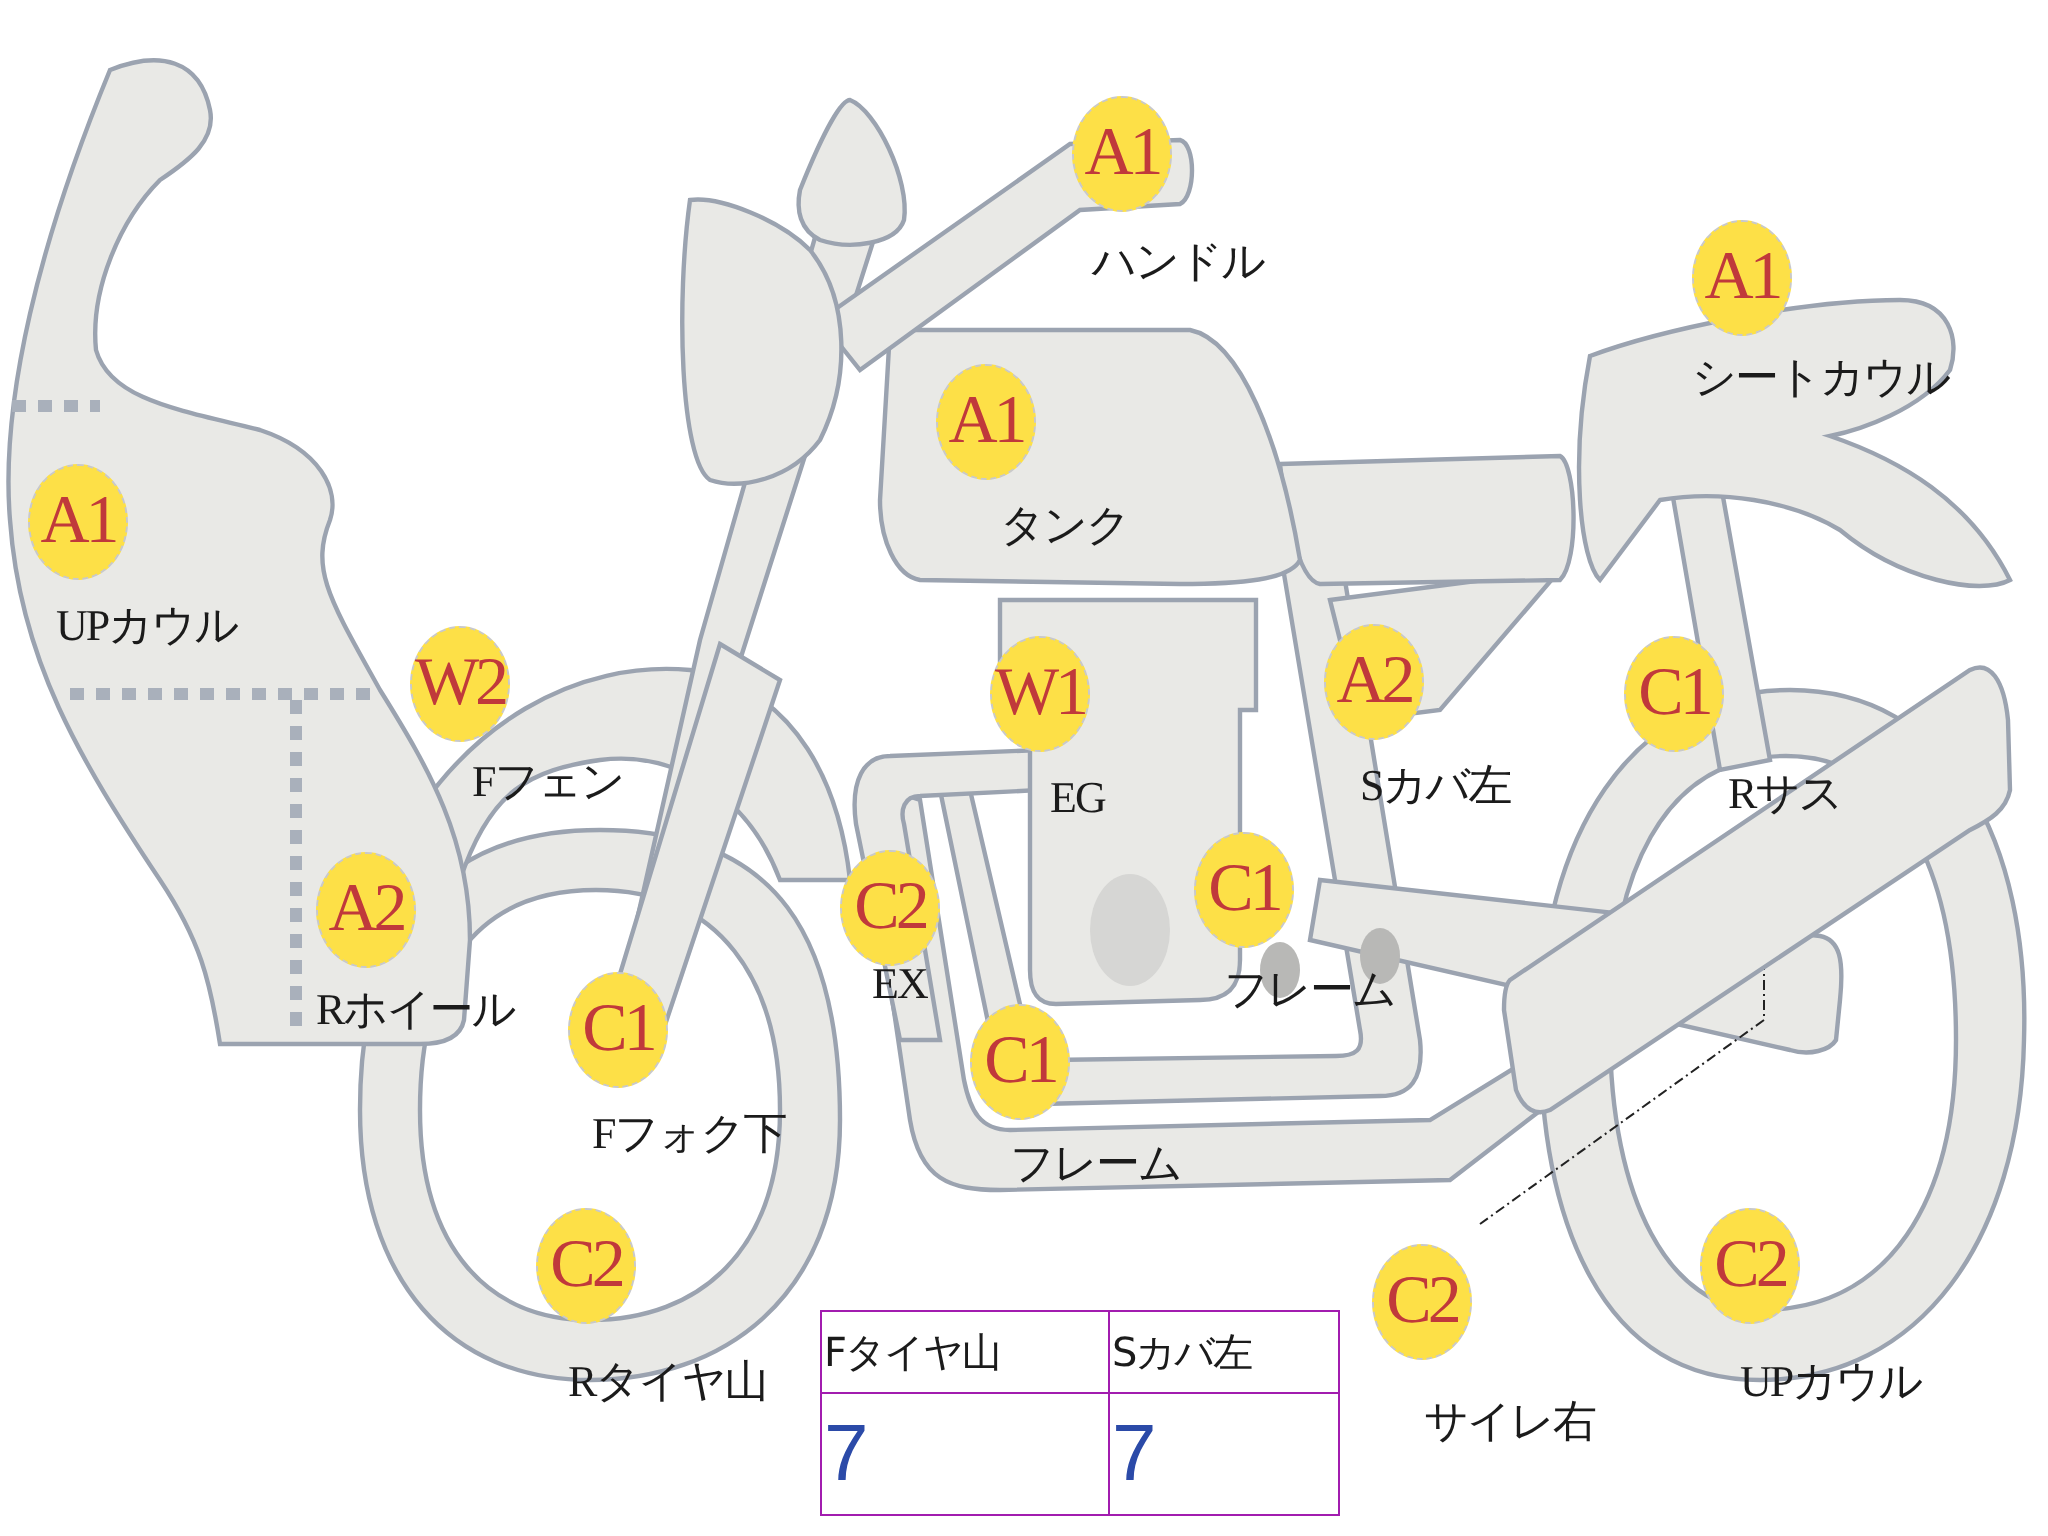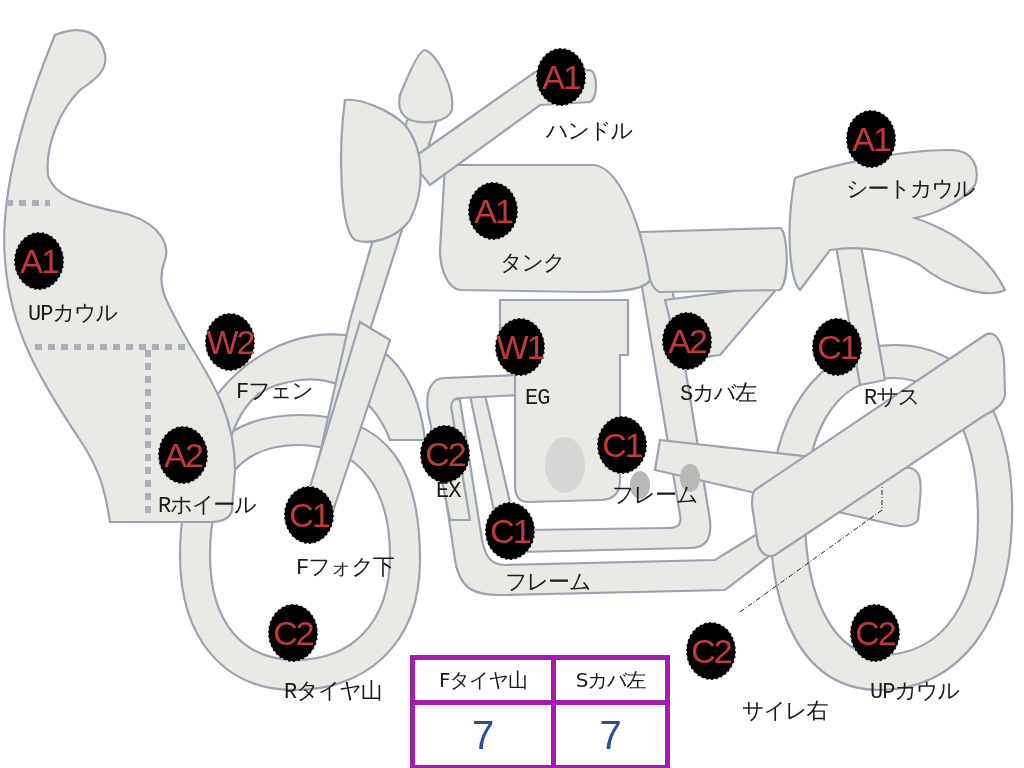--- a/index.html
+++ b/index.html
@@ -3,29 +3,29 @@
 <meta charset="utf-8">
 <style>
   html, body { margin:0; padding:0; background:#ffffff; }
   body { width:1024px; height:768px; position:relative; overflow:hidden;
          font-family:"DejaVu Sans", "Liberation Sans", sans-serif; }
   #bike { position:absolute; left:0; top:0; }
   .part { fill:#e9e9e6; stroke:#9ba3b0; stroke-width:2.2; }
   .dash { stroke:#a9b0bb; stroke-width:6; stroke-dasharray:7 6; fill:none; }
   .lead { stroke:#222; stroke-width:1; stroke-dasharray:5 2 1 2; fill:none; }
   .badge { position:absolute; width:48px; height:56px; border-radius:50%;
-           background:#000000; border:1.5px dashed #c9c9c9;
+           background:#fde047; border:1.5px dashed #c9c9c9;
            display:flex; align-items:center; justify-content:center;
            color:#c0393b; font-size:34px; letter-spacing:-2px;
-           font-family:Liberation Sans, sans-serif; }
+           font-family:Liberation Serif, serif; }
   .label { position:absolute; color:#1b1b1b; font-size:22px; white-space:nowrap;
-           font-family:Liberation Mono, monospace; letter-spacing:-1px; }
+           font-family:Liberation Serif, serif; letter-spacing:-1px; }
   #tread-table { position:absolute; left:410px; top:655px; width:260px;
                  border-collapse:collapse; background:#fff; }
-  #tread-table td { border:5px solid #a21caf; text-align:center; }
+  #tread-table td { border:1px solid #a21caf; text-align:left; }
   .th-cell { height:38px; font-size:20px; color:#1b1b1b; letter-spacing:-1px; }
   .val-cell { height:58px; font-size:40px; color:#2b4aa8;
               font-family:"Liberation Sans", sans-serif; }
 </style>
 </head>
 <body>
 
 <svg id="bike" width="1024" height="768" viewBox="0 0 1024 768">
 
   <path class="part" fill-rule="evenodd" d="M895,345 C975,345 1015,420 1012,520 C1010,620 960,690 880,690 C800,690 770,610 770,515 C770,420 815,345 895,345 Z
@@ -113,21 +113,21 @@
 <div class="badge" style="left:284px;top:486px">C1</div>
 <div class="label" style="left:296px;top:552px">Fフォク下</div>
 
 <div class="badge" style="left:485px;top:502px">C1</div>
 <div class="label" style="left:505px;top:567px">フレーム</div>
 
 <div class="badge" style="left:268px;top:604px">C2</div>
 <div class="label" style="left:284px;top:676px">Rタイヤ山</div>
 
 <div class="badge" style="left:686px;top:622px">C2</div>
-<div class="label" style="left:742px;top:696px">サイレ右</div>
+<div class="label" style="left:712px;top:696px">サイレ右</div>
 
 <div class="badge" style="left:850px;top:604px">C2</div>
 <div class="label" style="left:870px;top:676px">UPカウル</div>
 
 <table id="tread-table">
   <tbody>
       <tr>
     <td class="th-cell">Fタイヤ山</td>
     <td class="th-cell">Sカバ左</td>
   </tr>

